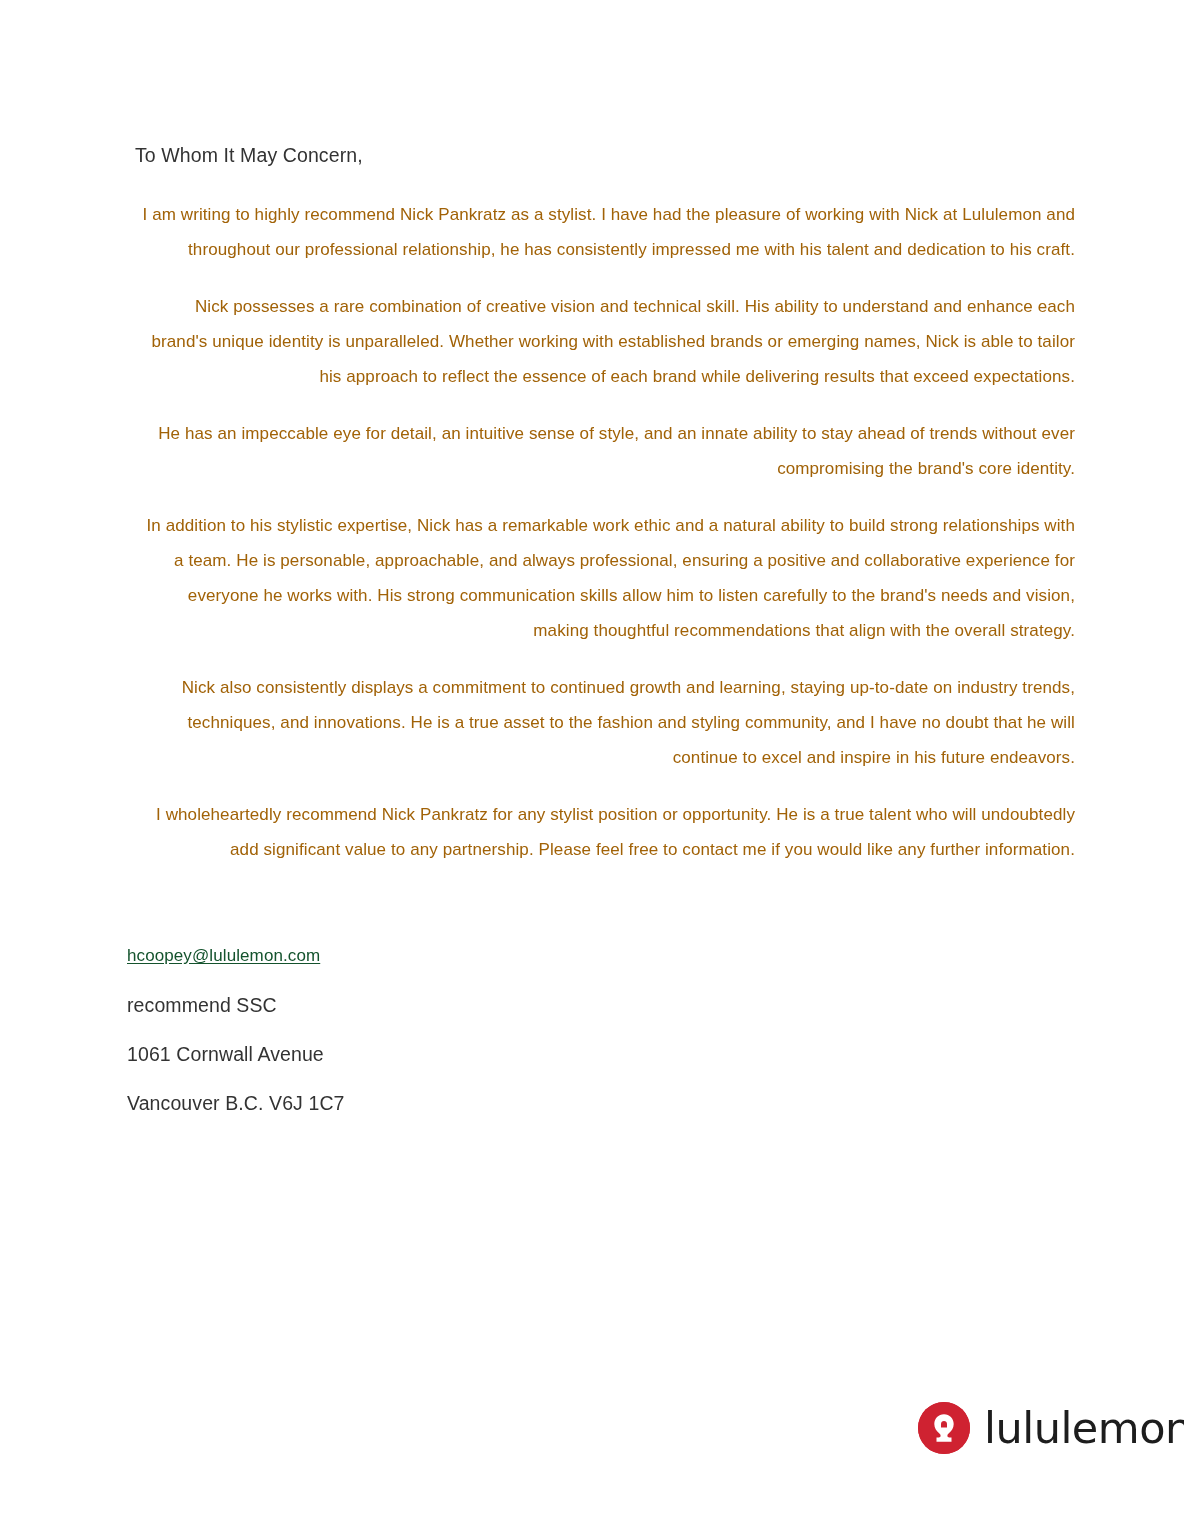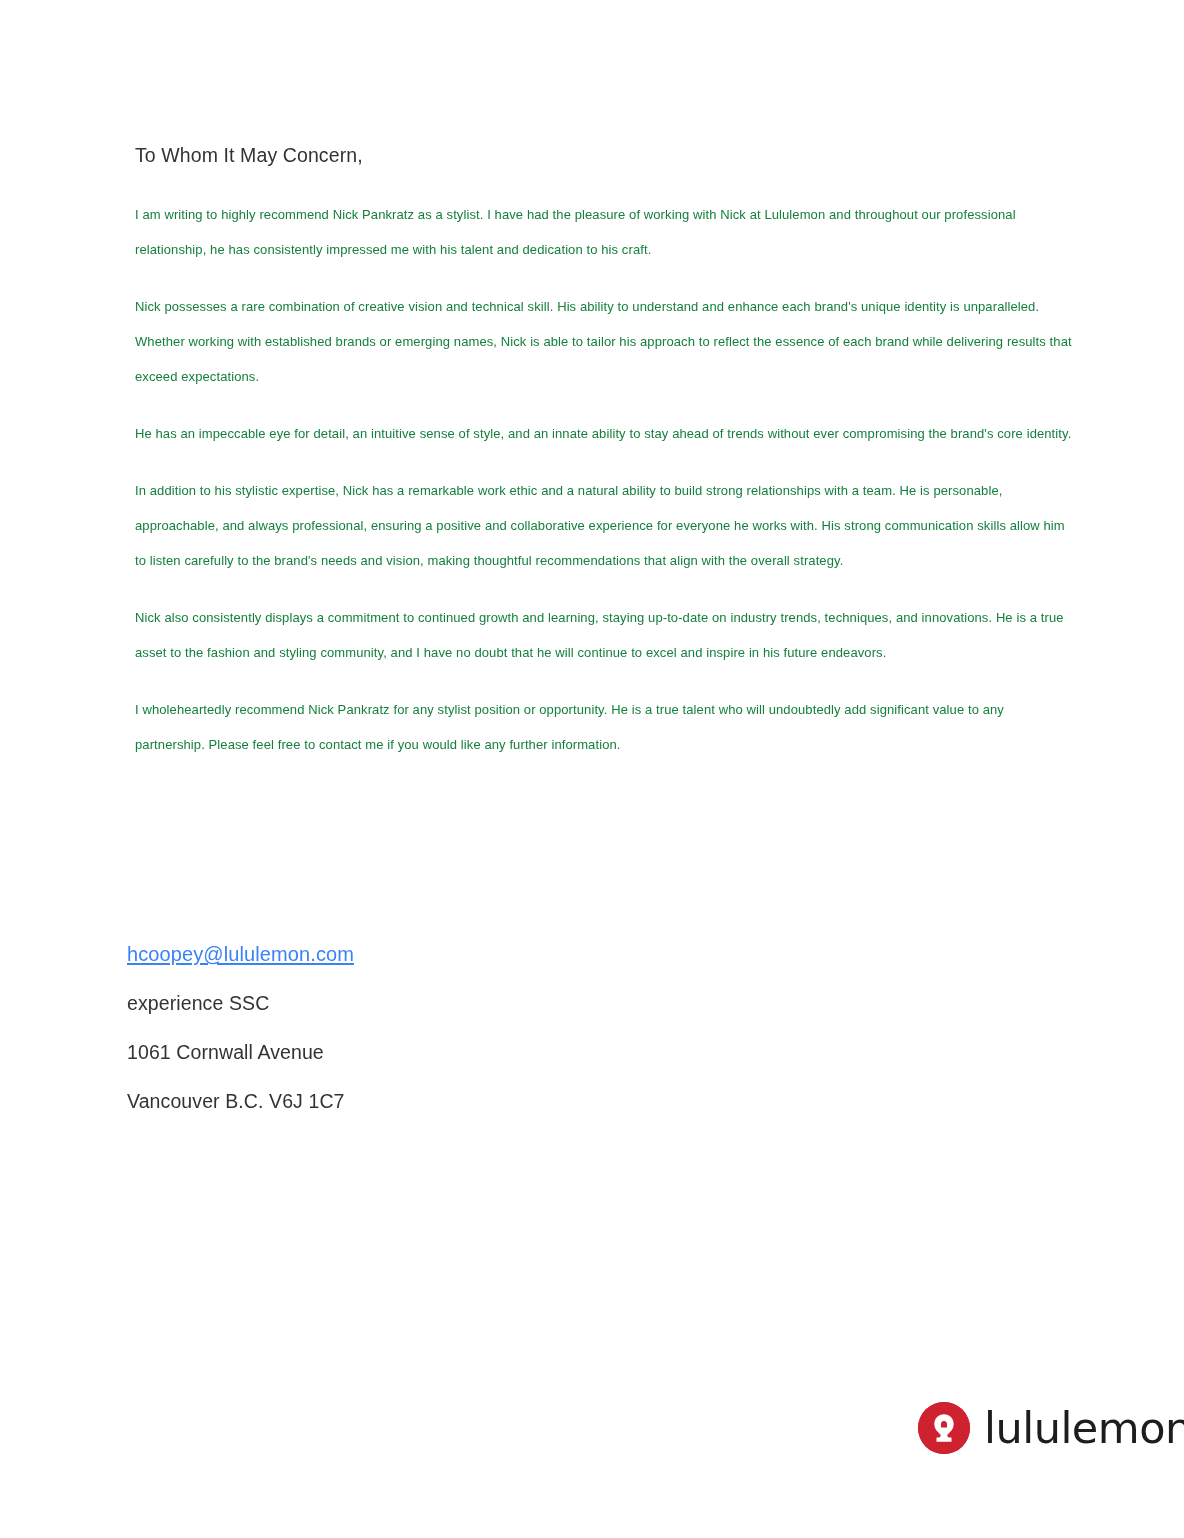--- a/index.html
+++ b/index.html
@@ -32,26 +32,26 @@
 
   .salutation {
     font-size: 19.5px;
     line-height: 31px;
     color: #333333;
     margin: 0 0 26px 0;
     letter-spacing: 0.1px;
   }
 
   .para {
-    font-size: 13px;
+    font-size: 17px;
     line-height: 35px;
-    color: #15803d;
+    color: #a16207;
     margin: 0 0 22px 0;
     letter-spacing: 0.1px;
-    text-align: left;
+    text-align: right;
   }
 
   .para:last-child {
     margin-bottom: 0;
   }
 
   .signature-block {
     position: absolute;
     left: 127px;
     top: 941px;
@@ -65,24 +65,24 @@
     margin: 0 0 23px 0;
     letter-spacing: 0.1px;
   }
 
   .sig-line:last-child {
     margin-bottom: 14px;
   }
 
   .sig-email {
     display: inline;
-    color: #3b82f6;
+    color: #14532d;
     text-decoration: underline;
     text-underline-offset: 2px;
-    font-size: 20px;
+    font-size: 17px;
     letter-spacing: 0.1px;
     cursor: pointer;
   }
 
   .brand-logo {
     position: absolute;
     left: 918px;
     top: 1402px;
     display: flex;
     align-items: center;
@@ -136,21 +136,21 @@
     <p class="para"> I wholeheartedly recommend Nick Pankratz for any stylist position or opportunity. He is a true talent who will undoubtedly add significant value to any partnership. Please feel free to contact me if you would like any further information.</p>
 
   </div>
 
   <div class="signature-block">
 
 
 
     <p class="sig-line"><a class="sig-email" href="#">hcoopey@lululemon.com</a></p>
 
-    <p class="sig-line">experience SSC</p>
+    <p class="sig-line">recommend SSC</p>
 
     <p class="sig-line">1061 Cornwall Avenue</p>
 
     <p class="sig-line">Vancouver B.C. V6J 1C7</p>
 
   </div>
 
   <div class="brand-logo">
 
     <span class="brand-mark">

